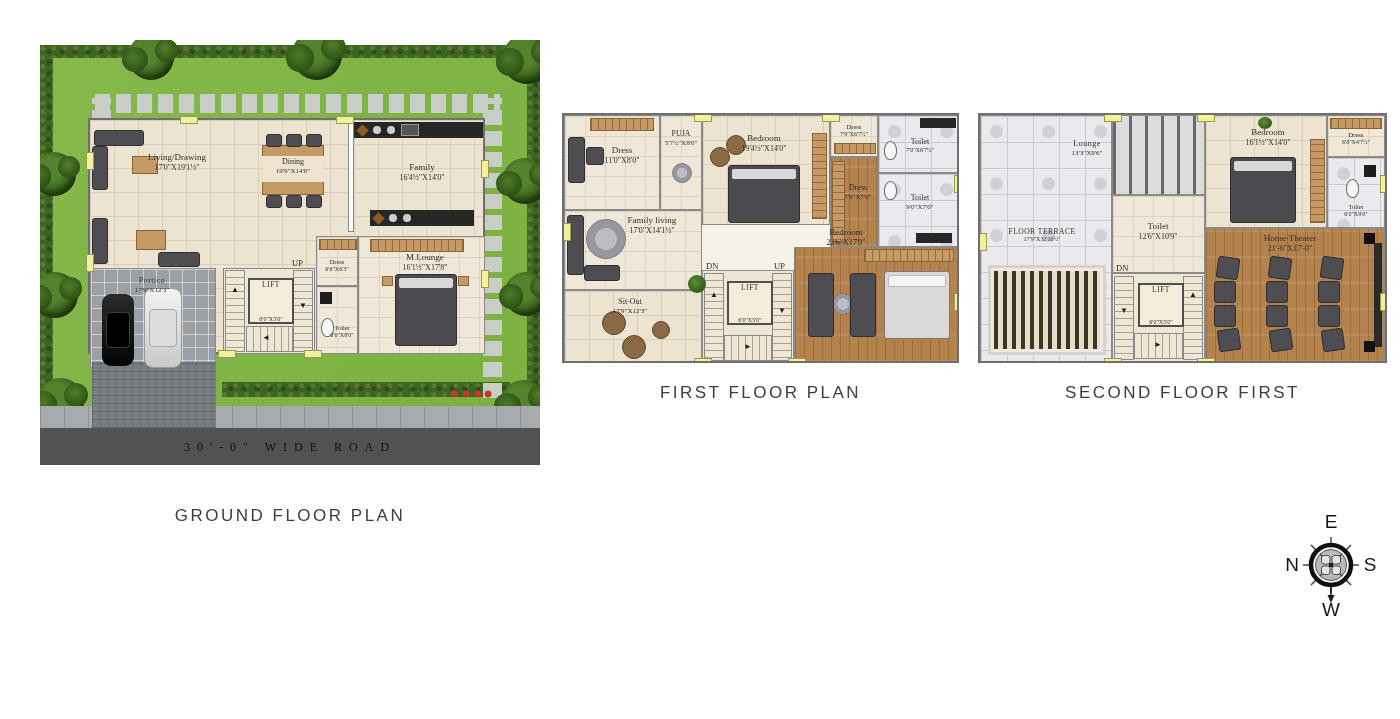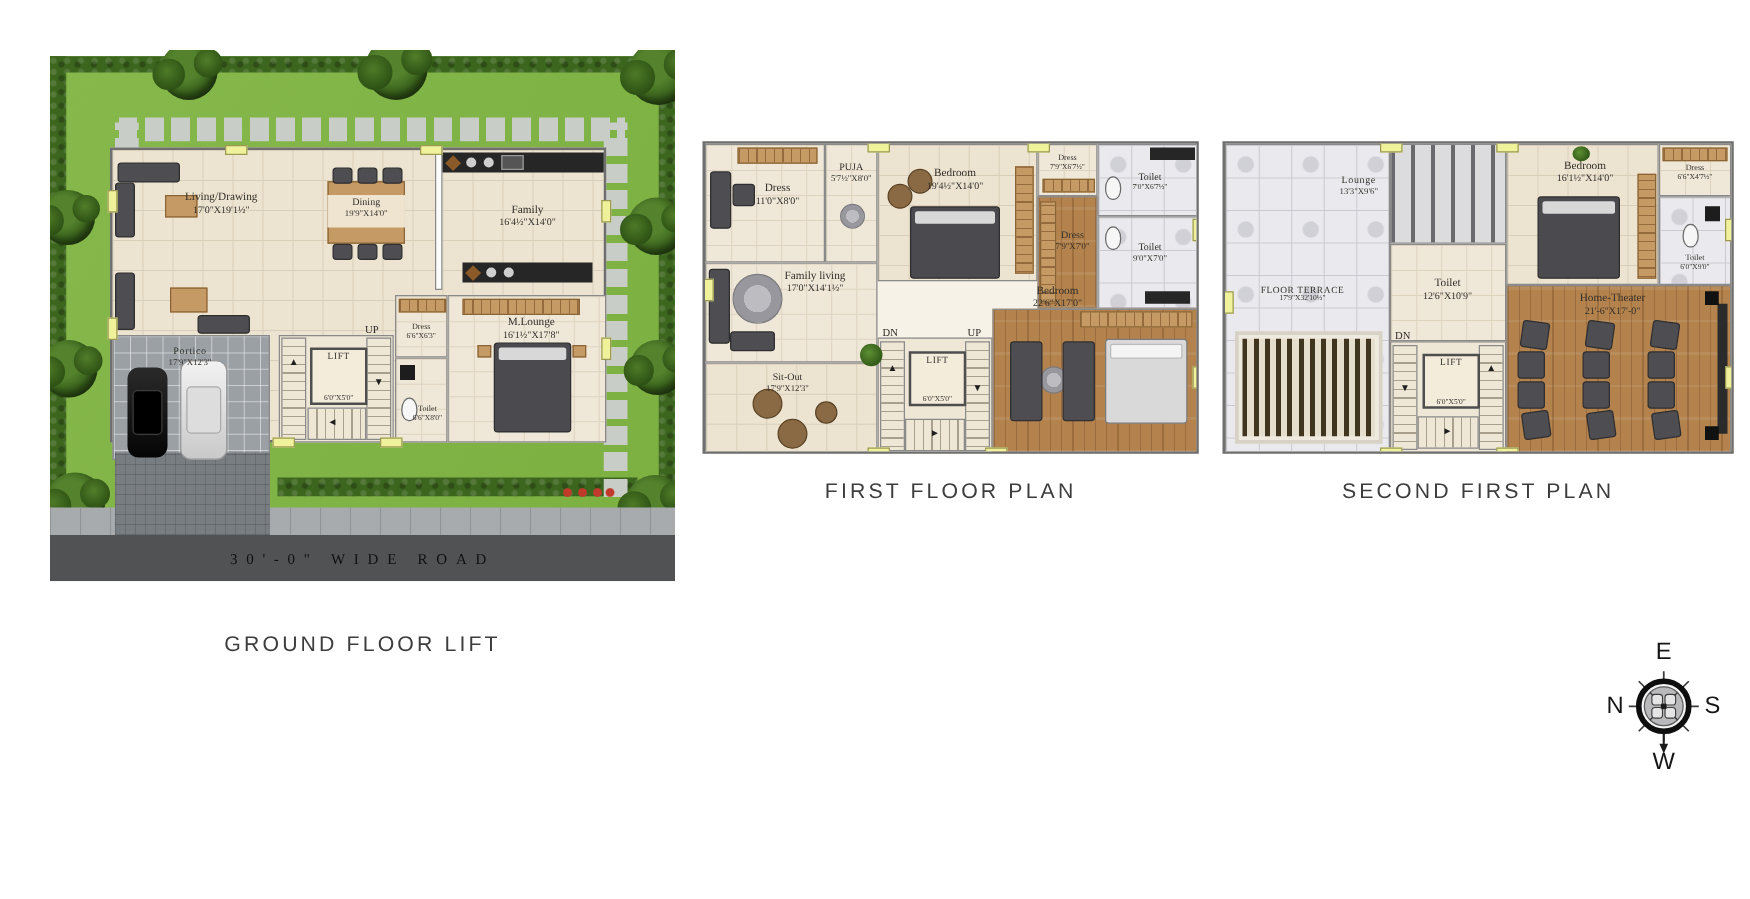--- a/index.html
+++ b/index.html
@@ -430,23 +430,23 @@
 
   <div class="ymark" style="left:124px;top:-1px;width:16px;height:6px;"></div>
   <div class="ymark" style="left:217px;top:-1px;width:16px;height:6px;"></div>
   <div class="ymark" style="left:-1px;top:118px;width:6px;height:16px;"></div>
   <div class="ymark" style="left:400px;top:60px;width:6px;height:16px;"></div>
   <div class="ymark" style="left:124px;top:243px;width:16px;height:6px;"></div>
   <div class="ymark" style="left:217px;top:243px;width:16px;height:6px;"></div>
   <div class="ymark" style="left:400px;top:178px;width:6px;height:16px;"></div>
 </div>
 
-<div class="floor-title" style="left:40px;top:506px;width:500px;">GROUND FLOOR LIFT</div>
+<div class="floor-title" style="left:40px;top:506px;width:500px;">GROUND FLOOR PLAN</div>
 <div class="floor-title" style="left:562px;top:383px;width:397px;">FIRST FLOOR PLAN</div>
-<div class="floor-title" style="left:978px;top:383px;width:409px;">SECOND FIRST PLAN</div>
+<div class="floor-title" style="left:978px;top:383px;width:409px;">SECOND FLOOR FIRST</div>
 
 <div class="abs" style="left:1281px;top:513px;width:100px;height:104px;">
   <svg width="100" height="104" viewBox="0 0 100 104">
     <g stroke="#3a3a3a" stroke-width="1.4">
       <line x1="50" y1="24" x2="50" y2="34"></line>
       <line x1="50" y1="70" x2="50" y2="80"></line>
       <line x1="22" y1="52" x2="32" y2="52"></line>
       <line x1="68" y1="52" x2="78" y2="52"></line>
       <line x1="30" y1="32" x2="37" y2="39"></line>
       <line x1="63" y1="39" x2="70" y2="32"></line>

